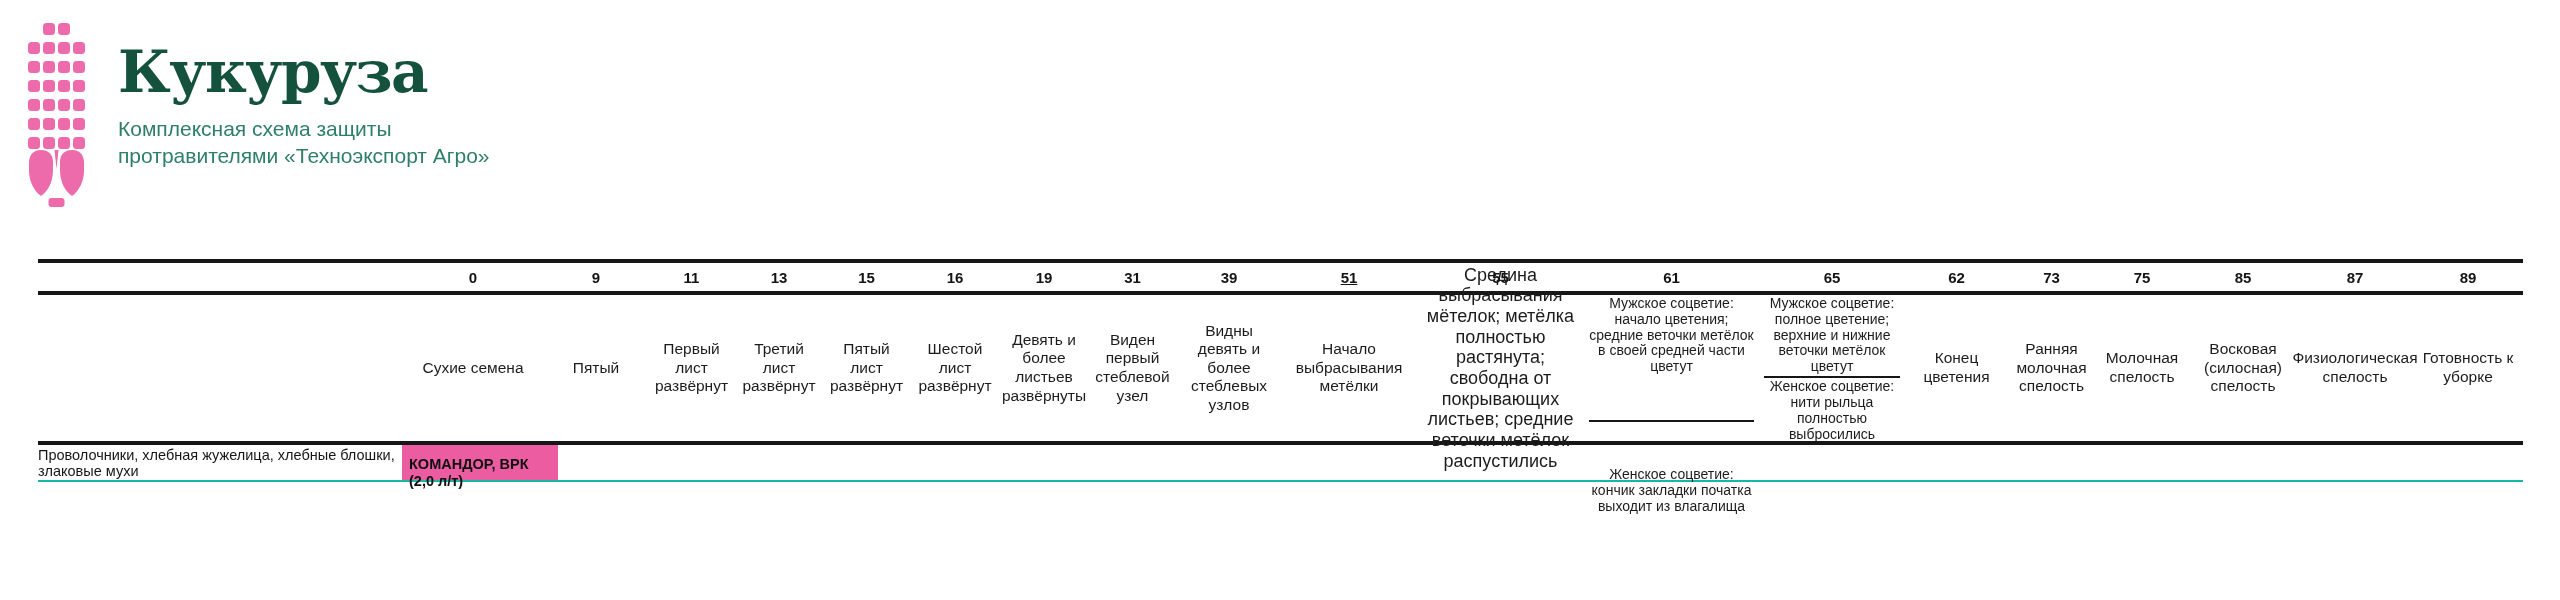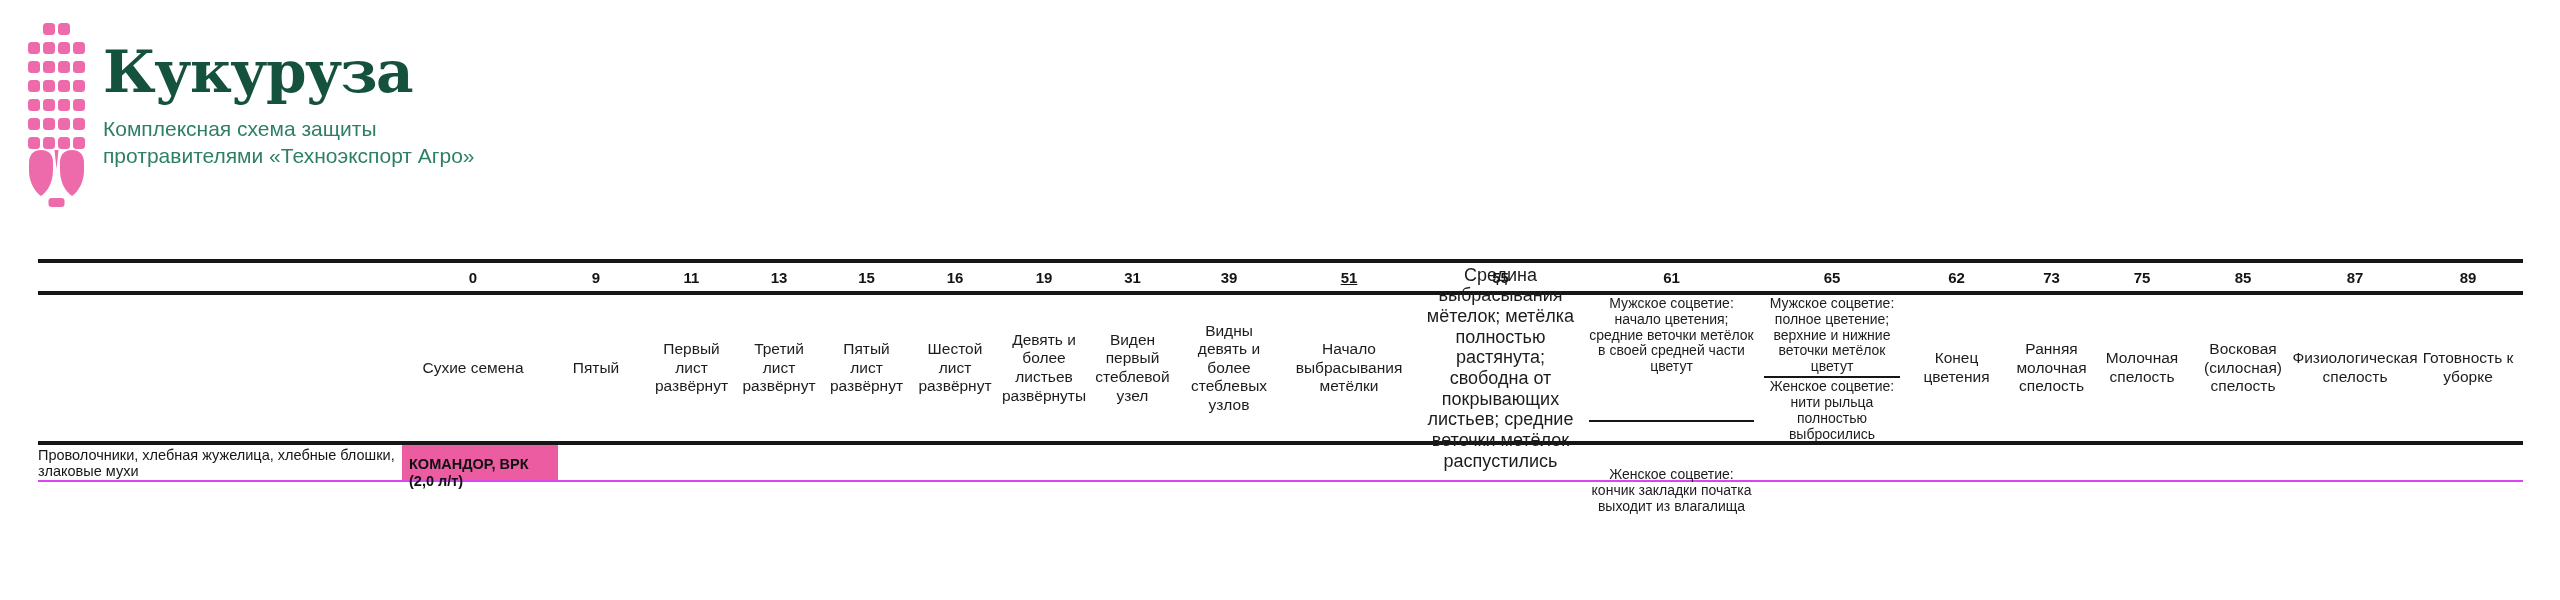--- a/index.html
+++ b/index.html
@@ -2,21 +2,21 @@
 <html><head>
 <meta charset="utf-8">
 <style>
   html,body{margin:0;padding:0;background:#fff;}
   body{width:2560px;height:600px;position:relative;overflow:hidden;
        font-family:"Liberation Sans",sans-serif;color:#1c1c1c;
        --pink-logo:#ED6BAB;--pink-cell:#EB5CA1;--green:#14523E;--teal:#2E7F68;--line:#161616;}
 
   
   .logo{position:absolute;left:28px;top:23px;width:57px;height:184px;}
-  .brand{position:absolute;left:103px;top:42px;}
+  .brand{position:absolute;left:118px;top:42px;}
   .title{font-family:"DejaVu Serif",serif;font-weight:700;font-size:58px;
          letter-spacing:-1.5px;color:var(--green);line-height:1.05;}
   .subtitle{margin-top:13px;font-size:21px;line-height:1.28;font-weight:500;
             color:var(--teal);max-width:380px;}
 
   
   .scheme{position:absolute;left:38px;top:259px;width:2485px;}
   .row-codes{display:flex;align-items:center;height:28px;
              border-top:4px solid var(--line);border-bottom:4px solid var(--line);}
   .spacer{width:364px;flex:none;}
@@ -28,21 +28,21 @@
              padding:0 3px;box-sizing:border-box;}
   .desc-cell.long{font-size:18px;line-height:1.15;}
   .desc-split{flex:none;display:flex;flex-direction:column;box-sizing:border-box;}
   .split-top,.split-bottom{display:flex;align-items:center;justify-content:center;
              text-align:center;font-size:14px;line-height:1.13;font-weight:500;
              padding:1px 2px;box-sizing:border-box;}
   .split-top{flex:1.15;}
   .split-bottom{flex:1;}
   .split-divider{height:2px;background:var(--line);margin:0 5px;flex:none;}
 
-  .row-pest{display:flex;align-items:stretch;height:35px;border-bottom:2px solid #d946ef;}
+  .row-pest{display:flex;align-items:stretch;height:35px;border-bottom:2px solid #14b8a6;}
   .pest-label{width:364px;flex:none;display:flex;align-items:center;
               font-size:14.5px;font-weight:500;color:#161616;}
   .product-cell{width:156px;flex:none;background:var(--pink-cell);
                 padding:11px 7px;box-sizing:border-box;
                 font-size:14.5px;font-weight:700;line-height:1.18;color:#101010;}
 </style>
 </head>
 <body style="--pink-logo: #ED6BAB; --pink-cell: #EB5CA1; --green: #14523E; --teal: #2E7F68; --line: #161616;">
 
 <svg class="logo" viewBox="0 0 57 184" xmlns="http://www.w3.org/2000/svg" fill="var(--pink-logo)">

